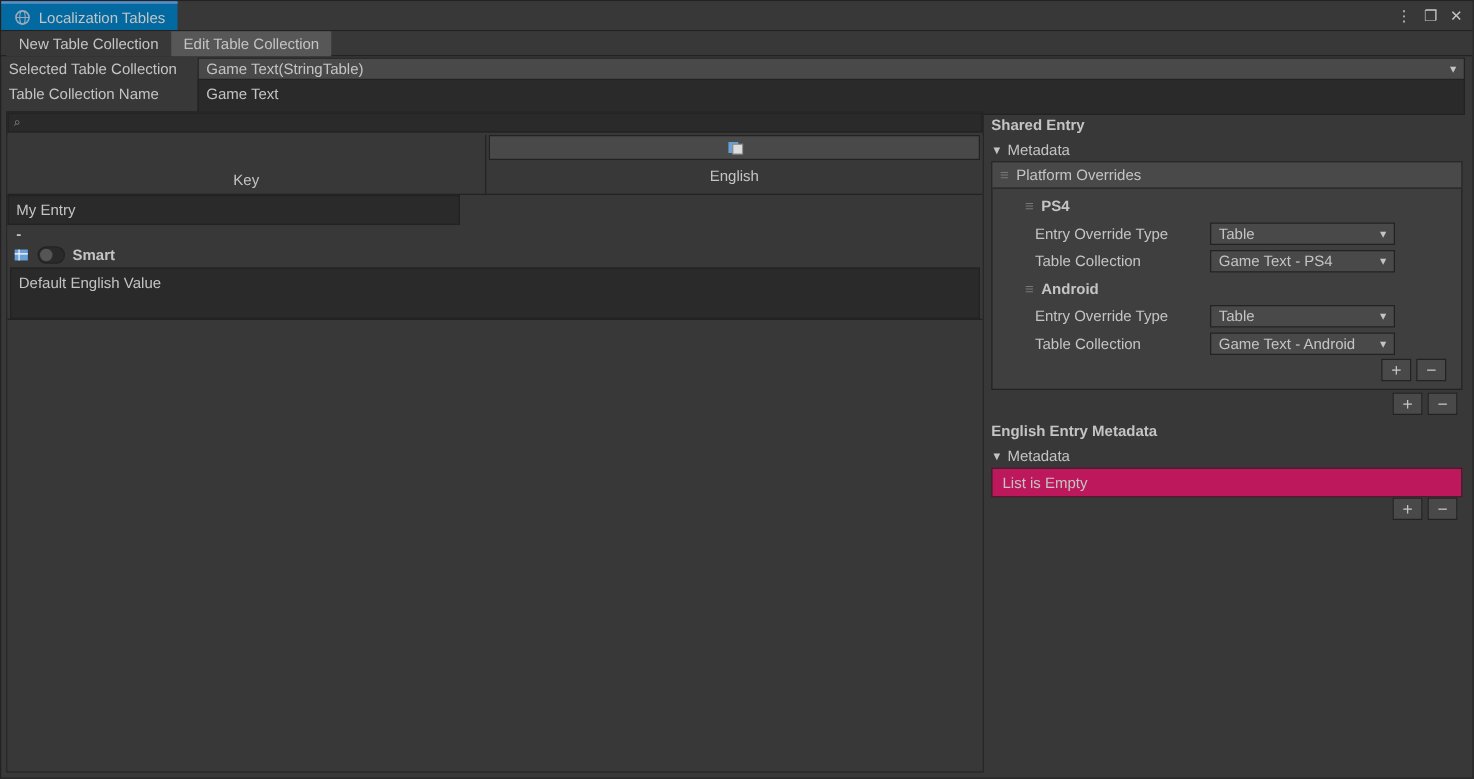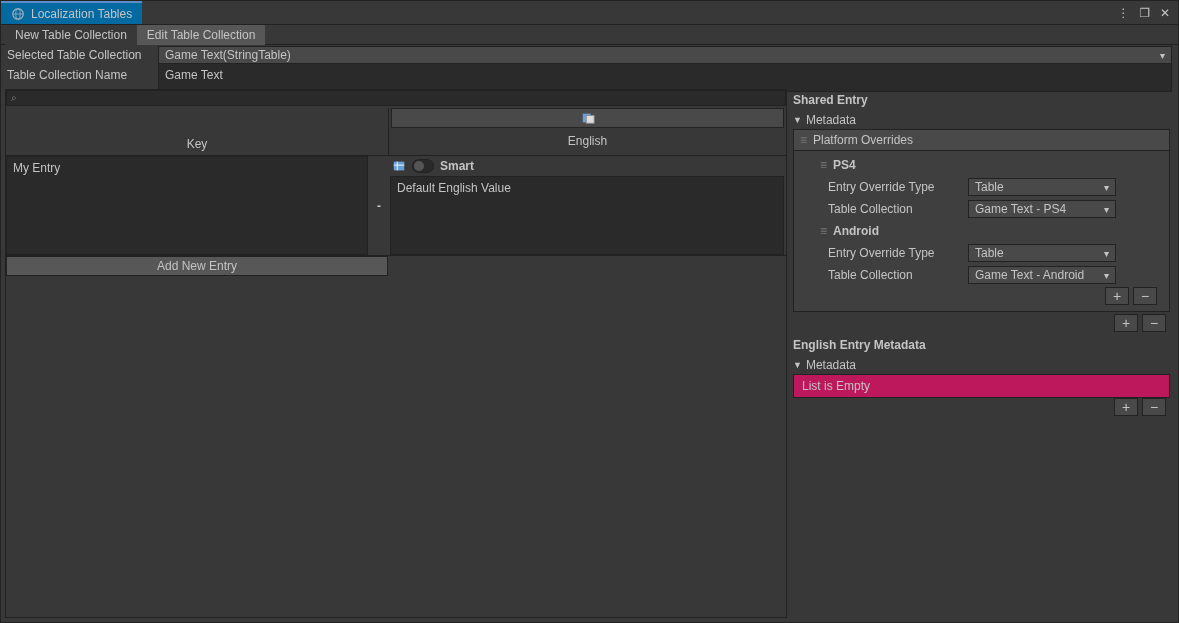--- a/index.html
+++ b/index.html
@@ -28,21 +28,21 @@
 .searchbar { height:16px; background:#2a2a2a; border:1px solid #222; margin:0 0 2px 0; display:flex; align-items:center; padding:0 4px; gap:4px;}
 .searchbar .sicon { font-size:10px; color:#888;}
 
 .table-area { display:flex; flex-direction:column; flex:1; background:#383838;}
 .thead { display:flex; height:48px; border-bottom:1px solid #222;}
 .kcol { width:383px; border-right:1px solid #222; display:flex; align-items:flex-end; justify-content:center; padding-bottom:4px;}
 .ecol { flex:1; display:flex; flex-direction:column;}
 .ecol-top { height:20px; background:#494949; border:1px solid #222; margin:0 2px 6px 2px; display:flex; align-items:center; justify-content:center;}
 .ecol-bot { flex:1; display:flex; justify-content:center; padding-bottom:4px;}
 
-.trow { display:flex; height:100px; border-bottom:1px solid #222;}
+.trow { display:flex; height:100px; border-bottom:1px solid #222;flex-direction:column;}
 .kcell { width:362px; padding:4px 6px; background:#2a2a2a; border:1px solid #222; margin:0 2px 0 0;}
 .kextra { width:18px; background:#383838; display:flex; align-items:center; justify-content:center; font-weight:bold;}
 .ecell { flex:1; display:flex; flex-direction:column; padding:0 2px;}
 .ecell-top { height:20px; display:flex; align-items:center; gap:6px; padding-left:2px;font-weight:bold;}
 .toggle { width:22px; height:14px; background:#2a2a2a; border:1px solid #222; border-radius:7px; position:relative;}
 .toggle::before { content:""; position:absolute; width:10px; height:10px; background:#555; border-radius:50%; top:1px; left:1px;}
 .ecell-text { flex:1; background:#2a2a2a; border:1px solid #222; padding:4px 6px; margin-top:0;}
 
 .addrow { height:20px; display:flex;}
 .addbtn { width:382px; background:#575757; border:1px solid #222; display:flex; align-items:center; justify-content:center; cursor:pointer;}
@@ -147,25 +147,20 @@
                 </svg>
               <div class="toggle"></div>
               <span>Smart</span>
             </div>
             <div class="ecell-text">
               <span>Default English Value</span>
             </div>
           </div>
         </div>
 
-        <div class="addrow">
-          <div class="addbtn">
-            <span>Add New Entry</span>
-          </div>
-        </div>
       </div>
     </div>
 
     <div class="right-pane">
 
       <div class="section-title">Shared Entry</div>
       <div class="fold">
         <span class="tri">▼</span>
         <span>Metadata</span>
       </div>

